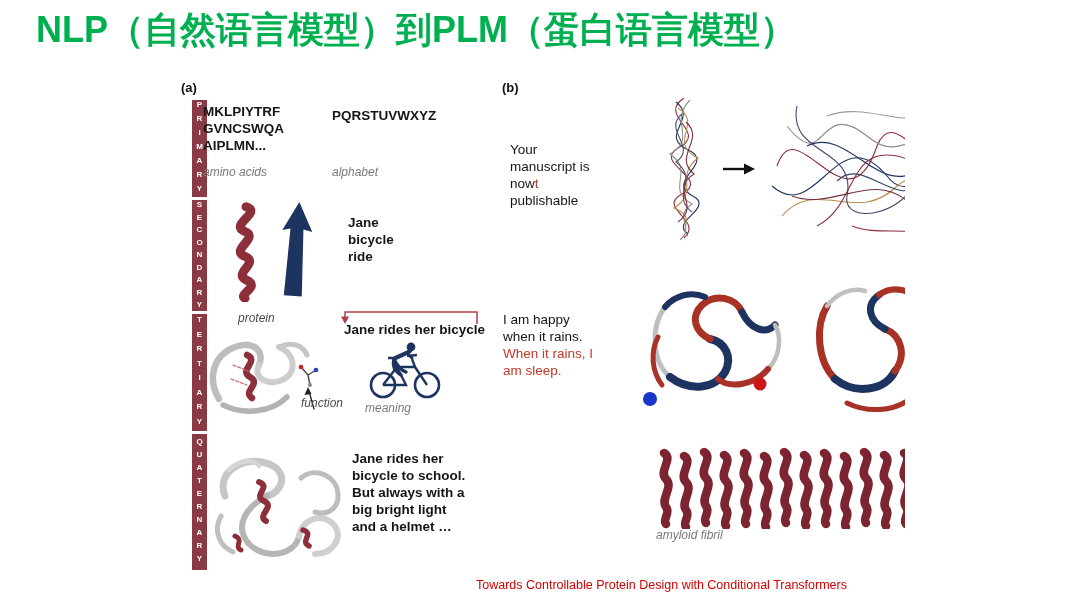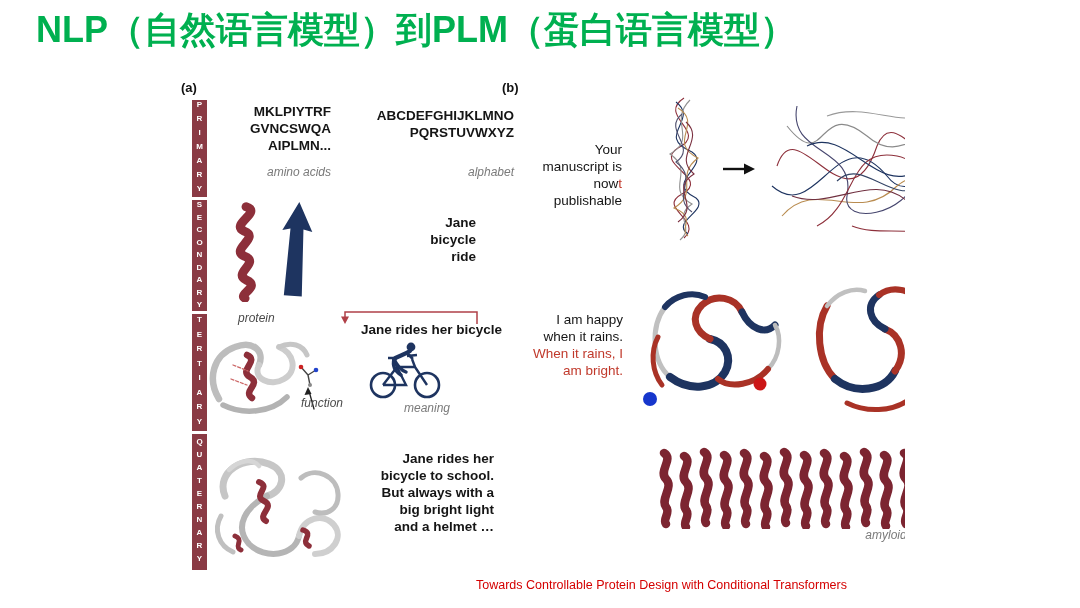--- a/index.html
+++ b/index.html
@@ -3,21 +3,21 @@
 <meta charset="utf-8">
 <style>
   *{margin:0;padding:0;box-sizing:border-box}
   html,body{background:#ffffff}
   body{font-family:"Liberation Sans",sans-serif}
   .slide{position:relative;width:905px;height:608px;background:#ffffff;overflow:hidden}
   .title{position:absolute;left:36px;top:6px;font-size:36px;font-weight:700;color:#00B050;white-space:nowrap}
   .plabel{position:absolute;font-size:13px;font-weight:700;color:#111}
   .level-bar{position:absolute;left:192px;width:15px;background:#8A3A44;color:#fff;font-weight:700;font-size:8px;
              writing-mode:vertical-rl;text-orientation:upright;text-align:center;line-height:15px}
-  .tblock{position:absolute;text-align:right;color:#151515}
+  .tblock{position:absolute;text-align:left;color:#151515}
   .bold13{font-size:13.5px;font-weight:700;line-height:17px}
   .reg13{font-size:13.5px;font-weight:400;line-height:17px}
   .cap{font-size:12px;font-style:italic;color:#7a7a7a;font-weight:400;line-height:14px}
   .lab{position:absolute;font-size:12px;font-style:italic;color:#4a4a4a}
   .red{color:#C0392B}
   .gfx{position:absolute}
   .footer{position:absolute;top:578px;right:58px;font-size:12.5px;color:#D40000;white-space:nowrap}
 </style>
 </head>
 <body>
@@ -35,21 +35,20 @@
   <div class="level-bar" style="top:434px;height:136px;letter-spacing:4px">QUATERNARY</div>
 
   <div class="tblock bold13" style="left:203px;top:103px;width:128px">
     <div>MKLPIYTRF</div>
     <div>GVNCSWQA</div>
     <div>AIPLMN...</div>
   </div>
   <div class="tblock cap" style="left:203px;top:165px;width:128px">amino acids</div>
 
   <div class="tblock bold13" style="left:332px;top:107px;width:182px">
-    <div>ABCDEFGHIJKLMNO</div>
     <div>PQRSTUVWXYZ</div>
   </div>
   <div class="tblock cap" style="left:332px;top:165px;width:182px">alphabet</div>
 
   <svg class="gfx" style="left:224px;top:202px" width="44" height="100" viewBox="0 0 44 100">
     <path d="M26 5 C42 12 8 21 22 29 C38 37 6 46 20 54 C36 62 6 70 20 78 C34 86 10 91 17 96" fill="none" stroke="#8D2F3A" stroke-width="9" stroke-linecap="round" transform="rotate(-5 22 50)"></path>
   </svg>
   <svg class="gfx" style="left:276px;top:200px" width="40" height="100" viewBox="0 0 40 100">
     <polygon points="20,2 35,31 26,29 29,96 11,96 13,29 5,31" fill="#1E3460" transform="rotate(4 20 50)"></polygon>
   </svg>
@@ -154,21 +153,21 @@
       <path d="M35 110 C75 125 115 85 150 115 C175 135 195 125 205 140" stroke="#703040"></path>
       <path d="M80 95 C105 70 135 120 165 100" stroke="#334466"></path>
       <path d="M95 140 C120 150 150 140 170 150 C185 157 200 150 212 155" stroke="#8D2F3A"></path>
     </g>
   </svg>
 
   <div class="tblock reg13" style="left:503px;top:311px;width:120px">
     <div>I am happy</div>
     <div>when it rains.</div>
     <div class="red">When it rains, I</div>
-    <div class="red">am bright.</div>
+    <div class="red">am sleep.</div>
   </div>
   <svg class="gfx" style="left:630px;top:277px" width="162" height="152" viewBox="0 0 162 152">
     <g fill="none" stroke-linecap="round">
       <path d="M35 30 C20 50 22 85 40 100" stroke="#c0c0c0" stroke-width="5"></path>
       <path d="M40 100 C60 115 85 112 95 95 C103 80 95 65 80 62" stroke="#1E3460" stroke-width="8"></path>
       <path d="M80 62 C65 55 60 40 72 28 C85 16 105 20 112 35" stroke="#A93226" stroke-width="7"></path>
       <path d="M112 35 C120 52 135 58 145 48" stroke="#1E3460" stroke-width="7"></path>
       <path d="M145 48 C152 60 150 80 138 92" stroke="#bdbdbd" stroke-width="4.5"></path>
       <path d="M138 92 C125 108 100 112 88 102" stroke="#A93226" stroke-width="6"></path>
       <path d="M35 30 C45 18 62 14 75 20" stroke="#1E3460" stroke-width="6"></path>

